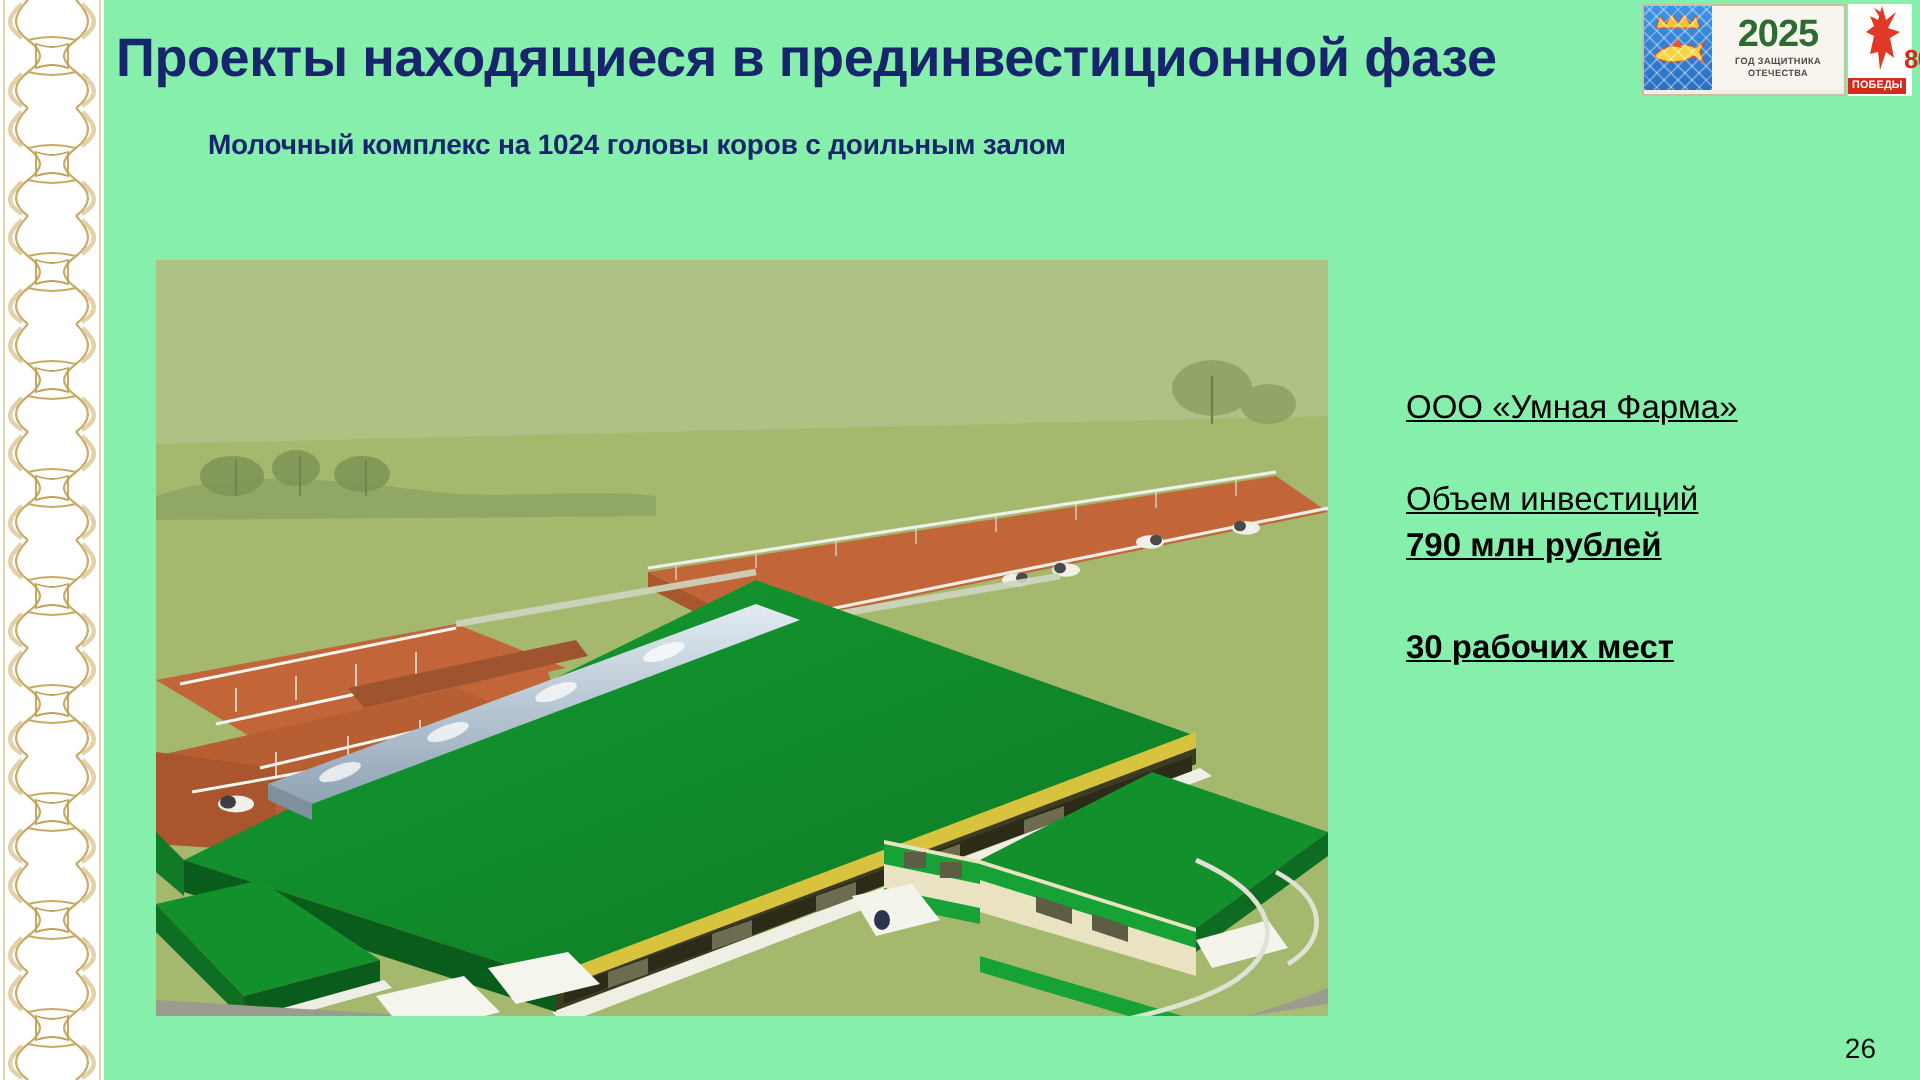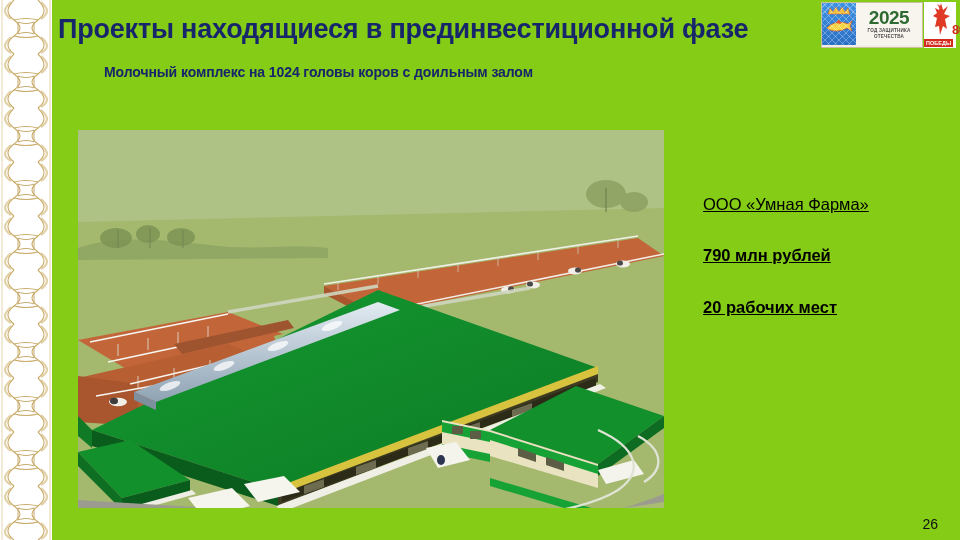--- a/index.html
+++ b/index.html
@@ -1,21 +1,21 @@
 <!DOCTYPE html>
 <html><head>
 <meta charset="utf-8">
 <style>
   html,body{margin:0;padding:0;}
   body{
     width:960px;height:540px;overflow:hidden;background:#ffffff;
     font-family:"Liberation Sans","DejaVu Sans",sans-serif;
     position:relative;
   }
-  .slide{position:absolute;inset:0;background:#84cc16;}
+  .slide{position:absolute;inset:0;background:#86efac;}
 
   
   .ornament{
     position:absolute;left:0;top:0;width:52px;height:540px;
     background:#ffffff;overflow:hidden;
   }
   .orn-unit{position:relative;width:52px;height:54px;}
   .orn-unit svg{display:block;width:52px;height:54px;}
 
   
@@ -531,22 +531,23 @@
       </g>
 
       <path d="M0 470 L100 452 C240 416,420 400,586 372 L586 378 L0 378 Z" fill="#a4b86e" opacity="0"></path>
       <path d="M0 468 C140 430,340 410,586 372 L586 378 L0 378 Z" fill="#a9bd72"></path>
     </svg>
   </div>
 
   <div class="info">
     <div class="line">ООО «Умная Фарма»</div>
     <div class="gap-lg"></div>
+    <div class="line">Объем инвестиций</div>
     <div class="gap-sm"></div>
     <div class="line b">790 млн рублей</div>
     <div class="gap-lg"></div>
     <div class="gap-sm"></div>
-    <div class="line b">20 рабочих мест</div>
+    <div class="line b">30 рабочих мест</div>
   </div>
 
   <div class="pageno">26</div>
 
 </div>
 
 </body></html>

